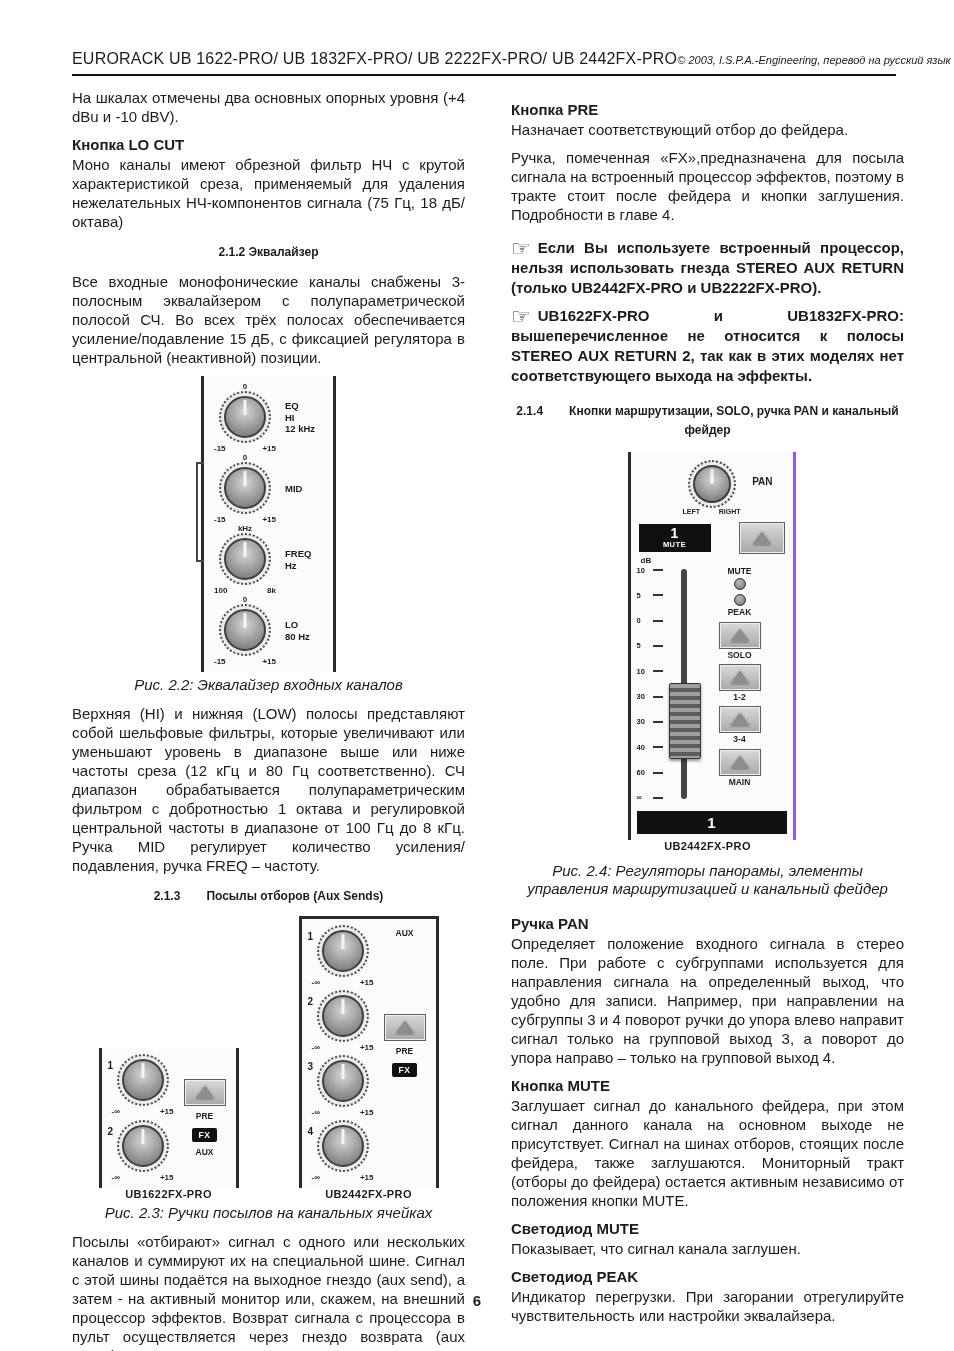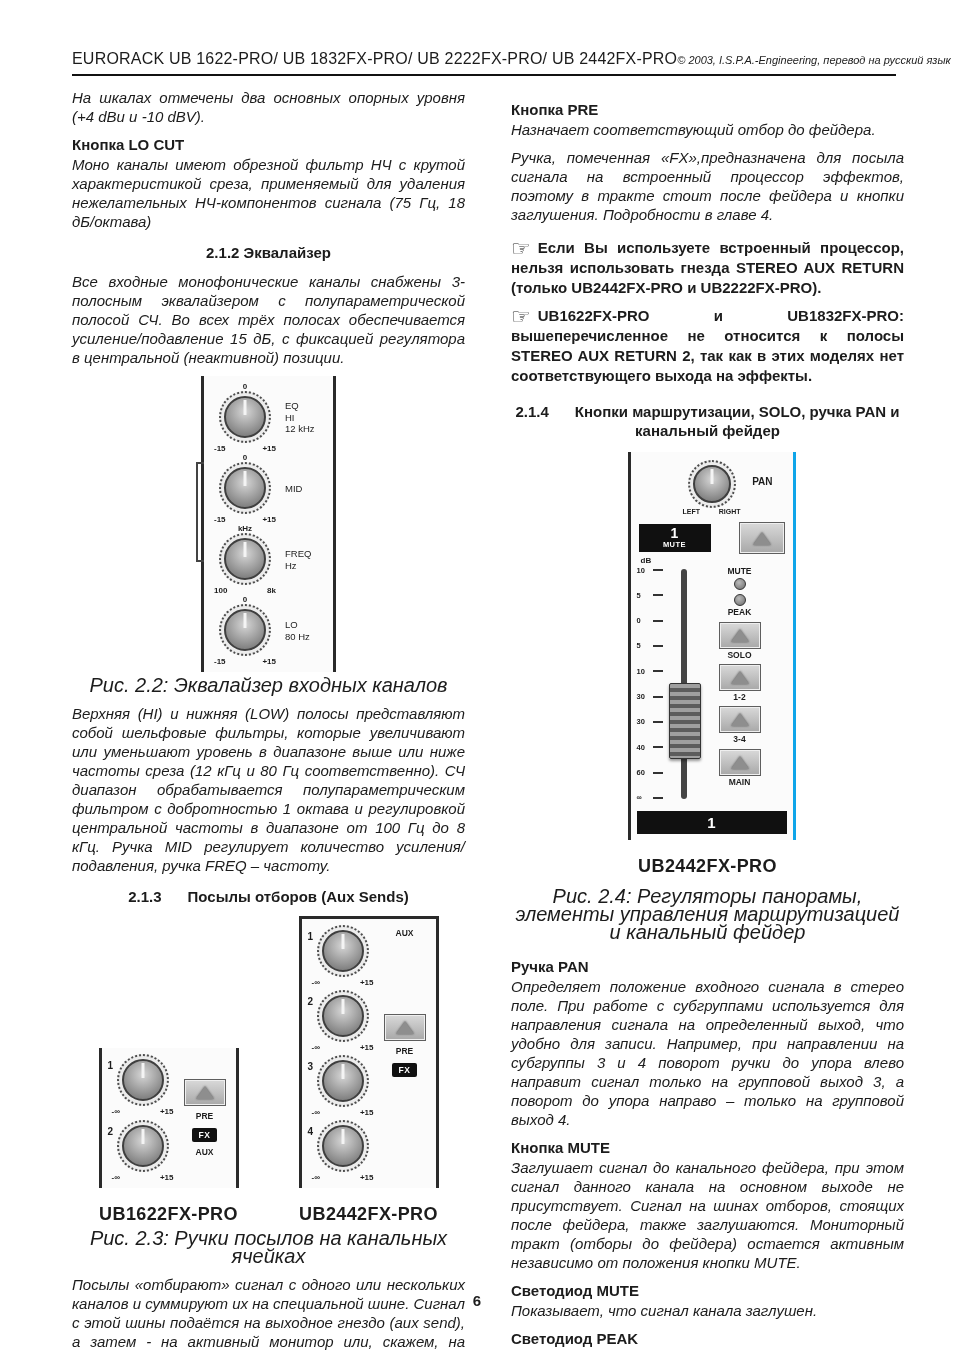--- a/index.html
+++ b/index.html
@@ -10,57 +10,57 @@
   
   .hdr{position:absolute;top:50px;left:72px;right:58px;border-bottom:2px solid #111;padding-bottom:6px;
        display:flex;align-items:baseline;justify-content:space-between;}
   .hdr-title{font-size:16px;letter-spacing:.2px;white-space:nowrap;}
   .hdr-title .b{font-weight:normal;}
   .hdr-title .r{font-weight:normal;}
   .hdr-copy{font-size:11px;font-style:italic;white-space:nowrap;}
   
   .cols{position:absolute;top:88px;left:72px;right:50px;display:flex;gap:46px;}
   .col{width:393px;flex:0 0 393px;}
-  p{font-size:15px;line-height:19px;text-align:justify;margin:0 0 9px 0;font-style:italic;}
+  p{font-size:15px;line-height:19px;text-align:justify;margin:0 0 9px 0;}
   .bh{font-size:15px;line-height:19px;font-weight:bold;margin:8px 0 1px 0;}
-  .sect{font-size:15px;line-height:19px;font-weight:bold;text-align:center;margin:12px 0 10px 0;}
+  .sect{font-size:12px;line-height:19px;font-weight:bold;text-align:center;margin:12px 0 10px 0;}
   .sect .num{margin-right:26px;}
-  .cap{font-size:20px;line-height:18px;font-style:italic;text-align:center;margin:4px 0 10px 0;}
+  .cap{font-size:15px;line-height:18px;font-style:italic;text-align:center;margin:4px 0 10px 0;}
   
   .note{font-size:15px;line-height:20px;font-weight:bold;text-align:justify;margin:8px 0 8px 0;}
   .note .hand{font-size:22px;font-weight:normal;line-height:18px;vertical-align:-3px;margin-right:7px;}
   
   .fig{display:flex;justify-content:center;margin:8px 0 2px 0;}
   .panel{background:#fbfbfb;border-left:3px solid #2a2a2a;border-right:3px solid #2a2a2a;padding:6px 8px;}
   .krow{display:flex;align-items:center;gap:7px;}
   .kassy{display:flex;flex-direction:column;align-items:center;width:66px;position:relative;}
   .kzero{font-size:8px;font-weight:bold;height:9px;line-height:9px;}
   .kring{border:2px dotted #4c4c4c;border-radius:50%;padding:3px;background:#ececec;}
   .kbody{width:38px;height:38px;border-radius:50%;position:relative;border:2px solid #3f3f3f;
          background:radial-gradient(circle at 50% 36%,#d6d6d6,#9a9a9a 55%,#6d6d6d 95%);}
   .kbody::after{content:"";position:absolute;left:50%;top:2px;width:3px;height:15px;background:#f4f4f4;transform:translateX(-50%);}
   .kscale{display:flex;justify-content:space-between;width:62px;font-size:8px;font-weight:bold;margin-top:1px;}
-  .kside{display:flex;flex-direction:column;font-size:9.5px;font-weight:normal;line-height:1.25;min-width:40px;}
+  .kside{display:flex;flex-direction:column;font-size:9.5px;font-weight:bold;line-height:1.25;min-width:40px;}
   .knum{position:absolute;left:-2px;top:6px;font-size:10px;font-weight:bold;}
   
   .tri-btn{width:40px;height:25px;border:1px solid #5e5e5e;background:linear-gradient(#d9d9d9,#a8a8a8);
            display:flex;align-items:center;justify-content:center;box-shadow:inset 0 0 0 1px #efefef;}
   .tri{width:0;height:0;border-left:9px solid transparent;border-right:9px solid transparent;border-bottom:13px solid #8e8e8e;
        filter:drop-shadow(0 0 1px #555);}
   .fx-badge{display:inline-block;background:#111;color:#fff;font-size:8.5px;font-weight:bold;
             padding:2px 7px;border-radius:2px;letter-spacing:.5px;}
   .led{width:10px;height:10px;border-radius:50%;background:radial-gradient(circle at 40% 35%,#bbb,#6a6a6a);border:1.5px solid #333;}
   .small-lab{font-size:8.5px;font-weight:bold;line-height:1.1;}
-  .model-lab{font-size:18px;font-weight:bold;letter-spacing:.4px;margin-top:16px;}
+  .model-lab{font-size:11px;font-weight:bold;letter-spacing:.4px;margin-top:0;}
   
   .aux-fig{display:flex;justify-content:center;align-items:flex-end;gap:60px;margin:6px 0 0 0;}
   .aux-col{display:flex;flex-direction:column;align-items:center;}
   .aux-rail{display:flex;flex-direction:column;align-items:center;gap:6px;width:46px;}
   
-  .strip{width:150px;background:#fbfbfb;border-left:3px solid #2a2a2a;border-right:3px solid #0ea5e9;padding:8px 6px 6px 6px;margin-left:8px;}
+  .strip{width:150px;background:#fbfbfb;border-left:3px solid #2a2a2a;border-right:3px solid #8b5cf6;padding:8px 6px 6px 6px;margin-left:8px;}
   .strip-top{display:flex;justify-content:center;}
   .pan-wrap{display:flex;flex-direction:column;align-items:center;position:relative;}
   .pan-side{position:absolute;right:-32px;top:16px;font-size:10px;font-weight:bold;}
   .pan-lr{display:flex;justify-content:space-between;width:58px;font-size:7px;font-weight:bold;}
   .mute-row{display:flex;align-items:center;justify-content:space-between;margin:7px 2px 2px 2px;}
   .ch-box{background:#101010;color:#fff;width:72px;text-align:center;padding:2px 0 3px 0;line-height:1.05;}
   .ch-box .n{font-size:14px;font-weight:bold;display:block;}
   .ch-box .m{font-size:7.5px;font-weight:bold;display:block;letter-spacing:.5px;}
   .db-lab{font-size:8px;font-weight:bold;margin:2px 0 0 4px;}
   .strip-mid{display:flex;margin-top:0;}

